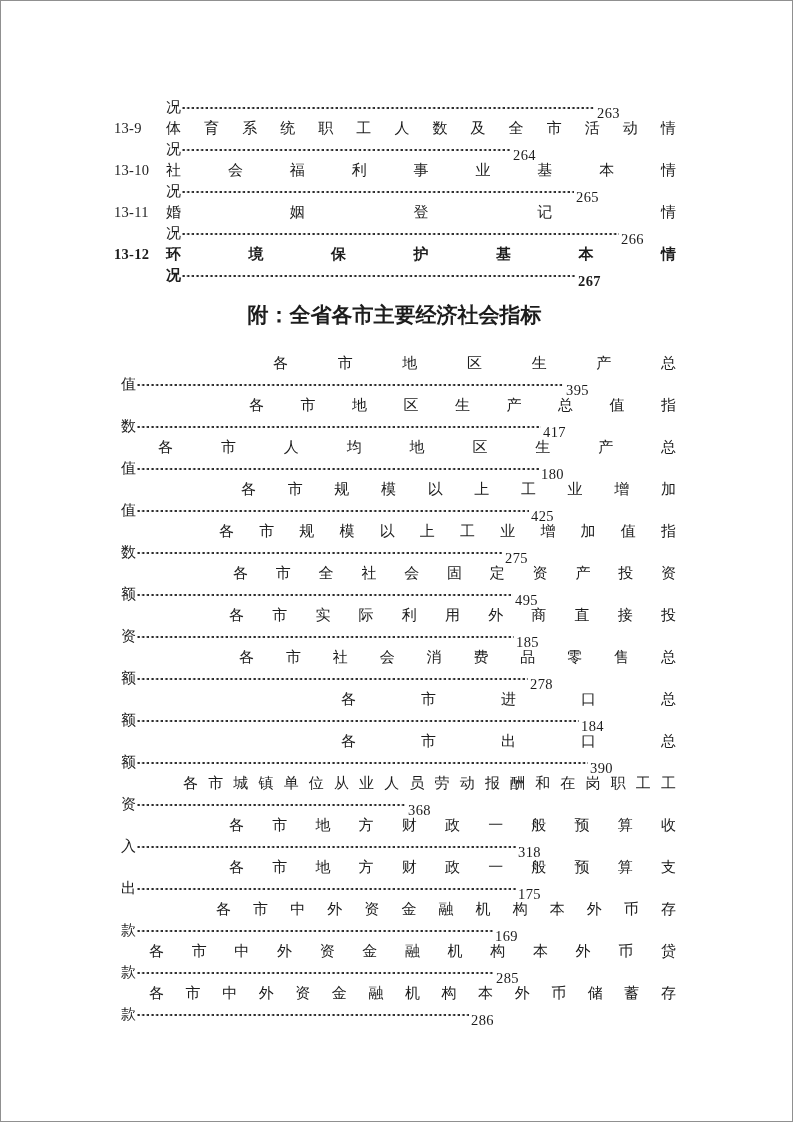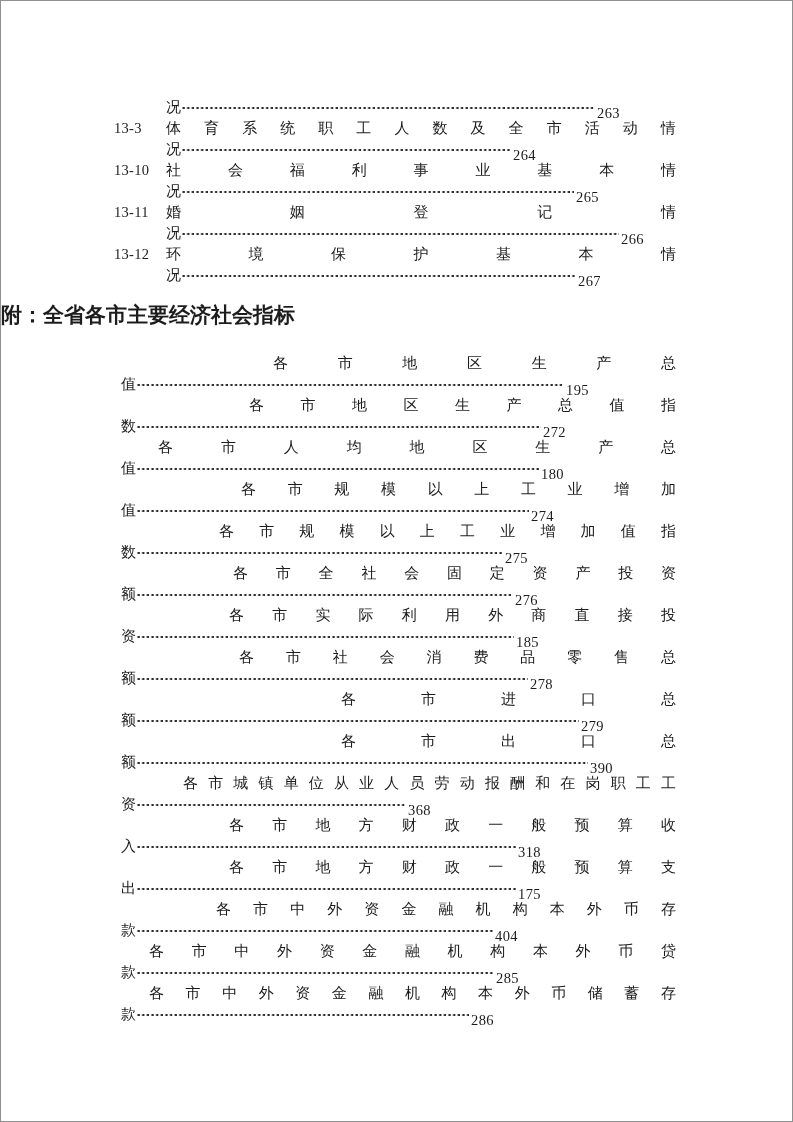--- a/index.html
+++ b/index.html
@@ -50,38 +50,38 @@
   }
   .toc-label {
     position: absolute; left: 113px; top: 0;
     font-size: 14.5px; line-height: 21px;
     letter-spacing: 0.3px;
   }
   h1.appendix-heading {
     font-size: 21px;
     line-height: 27px;
     font-weight: bold;
-    text-align: left;
+    text-align: center;
     margin: 16px 4px 24px 0;
     letter-spacing: 0px;
     font-family: "Liberation Serif", "DejaVu Serif", serif;
   }
 </style>
 </head>
 <body>
 
 <div class="page">
   <section id="toc-section">
       <div class="line l2" style="margin-left: 165px;">
         <span class="tail">况</span>
         <span class="leader" style="width: 413px;"></span>
         <span class="pg">263</span>
       </div>
       <div class="" style="position: relative;">
-        <span class="toc-label" style="z-index: 1;">13-3</span>
+        <span class="toc-label" style="z-index: 1;">13-9</span>
         <div class="line spread" style="margin-left: 165px; width: 510px; position: relative;">
           <span>体</span>
           <span>育</span>
           <span>系</span>
           <span>统</span>
           <span>职</span>
           <span>工</span>
           <span>人</span>
           <span>数</span>
           <span>及</span>
@@ -124,21 +124,21 @@
           <span>登</span>
           <span>记</span>
           <span>情</span>
         </div>
         <div class="line l2" style="margin-left: 165px;">
           <span class="tail">况</span>
           <span class="leader" style="width: 437px;"></span>
           <span class="pg">266</span>
         </div>
       </div>
-      <div class="" style="position: relative;">
+      <div class="" style="position: relative; font-weight: bold;">
         <span class="toc-label" style="z-index: 1;">13-12</span>
         <div class="line spread" style="margin-left: 165px; width: 510px; position: relative;">
           <span>环</span>
           <span>境</span>
           <span>保</span>
           <span>护</span>
           <span>基</span>
           <span>本</span>
           <span>情</span>
         </div>
@@ -157,39 +157,39 @@
           <span>市</span>
           <span>地</span>
           <span>区</span>
           <span>生</span>
           <span>产</span>
           <span>总</span>
         </div>
         <div class="line l2" style="margin-left: 120px;">
           <span class="tail">值</span>
           <span class="leader" style="width: 427px;"></span>
-          <span class="pg">195</span>
+          <span class="pg">395</span>
         </div>
       </div>
       <div class="">
         <div class="line spread" style="margin-left: 248px; width: 427px;">
           <span>各</span>
           <span>市</span>
           <span>地</span>
           <span>区</span>
           <span>生</span>
           <span>产</span>
           <span>总</span>
           <span>值</span>
           <span>指</span>
         </div>
         <div class="line l2" style="margin-left: 120px;">
           <span class="tail">数</span>
           <span class="leader" style="width: 404px;"></span>
-          <span class="pg">272</span>
+          <span class="pg">417</span>
         </div>
       </div>
       <div class="">
         <div class="line spread" style="margin-left: 157px; width: 518px;">
           <span>各</span>
           <span>市</span>
           <span>人</span>
           <span>均</span>
           <span>地</span>
           <span>区</span>
@@ -212,21 +212,21 @@
           <span>以</span>
           <span>上</span>
           <span>工</span>
           <span>业</span>
           <span>增</span>
           <span>加</span>
         </div>
         <div class="line l2" style="margin-left: 120px;">
           <span class="tail">值</span>
           <span class="leader" style="width: 392px;"></span>
-          <span class="pg">274</span>
+          <span class="pg">425</span>
         </div>
       </div>
       <div class="">
         <div class="line spread" style="margin-left: 218px; width: 457px;">
           <span>各</span>
           <span>市</span>
           <span>规</span>
           <span>模</span>
           <span>以</span>
           <span>上</span>
@@ -253,21 +253,21 @@
           <span>固</span>
           <span>定</span>
           <span>资</span>
           <span>产</span>
           <span>投</span>
           <span>资</span>
         </div>
         <div class="line l2" style="margin-left: 120px;">
           <span class="tail">额</span>
           <span class="leader" style="width: 376px;"></span>
-          <span class="pg">276</span>
+          <span class="pg">495</span>
         </div>
       </div>
       <div class="">
         <div class="line spread" style="margin-left: 228px; width: 447px;">
           <span>各</span>
           <span>市</span>
           <span>实</span>
           <span>际</span>
           <span>利</span>
           <span>用</span>
@@ -306,21 +306,21 @@
         <div class="line spread" style="margin-left: 340px; width: 335px;">
           <span>各</span>
           <span>市</span>
           <span>进</span>
           <span>口</span>
           <span>总</span>
         </div>
         <div class="line l2" style="margin-left: 120px;">
           <span class="tail">额</span>
           <span class="leader" style="width: 442px;"></span>
-          <span class="pg">279</span>
+          <span class="pg">184</span>
         </div>
       </div>
       <div class="">
         <div class="line spread" style="margin-left: 340px; width: 335px;">
           <span>各</span>
           <span>市</span>
           <span>出</span>
           <span>口</span>
           <span>总</span>
         </div>
@@ -411,21 +411,21 @@
           <span>机</span>
           <span>构</span>
           <span>本</span>
           <span>外</span>
           <span>币</span>
           <span>存</span>
         </div>
         <div class="line l2" style="margin-left: 120px;">
           <span class="tail">款</span>
           <span class="leader" style="width: 356px;"></span>
-          <span class="pg">404</span>
+          <span class="pg">169</span>
         </div>
       </div>
       <div class="">
         <div class="line spread" style="margin-left: 148px; width: 527px;">
           <span>各</span>
           <span>市</span>
           <span>中</span>
           <span>外</span>
           <span>资</span>
           <span>金</span>

